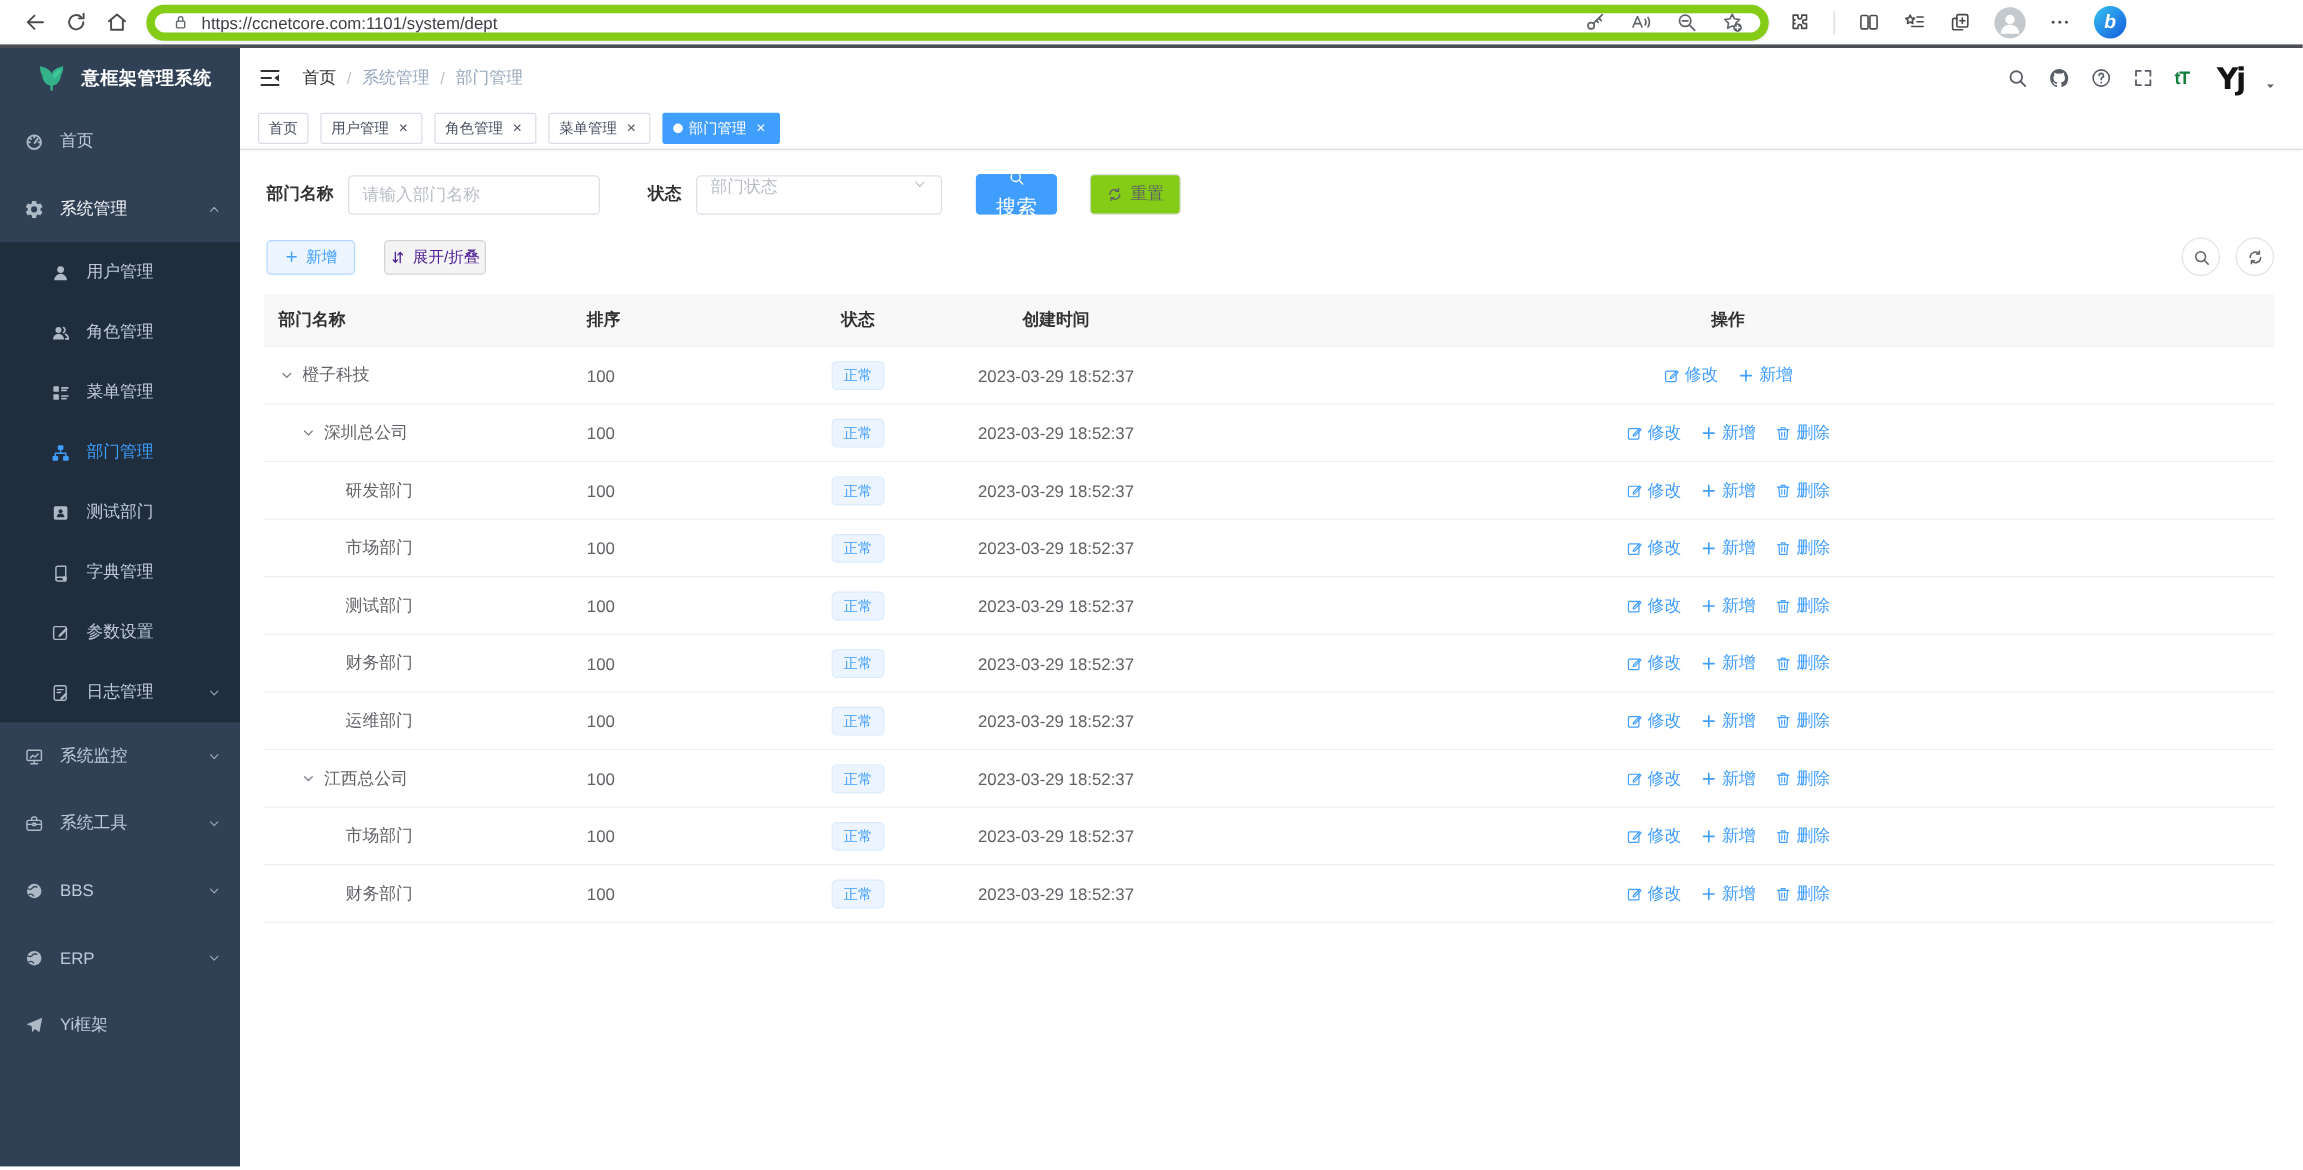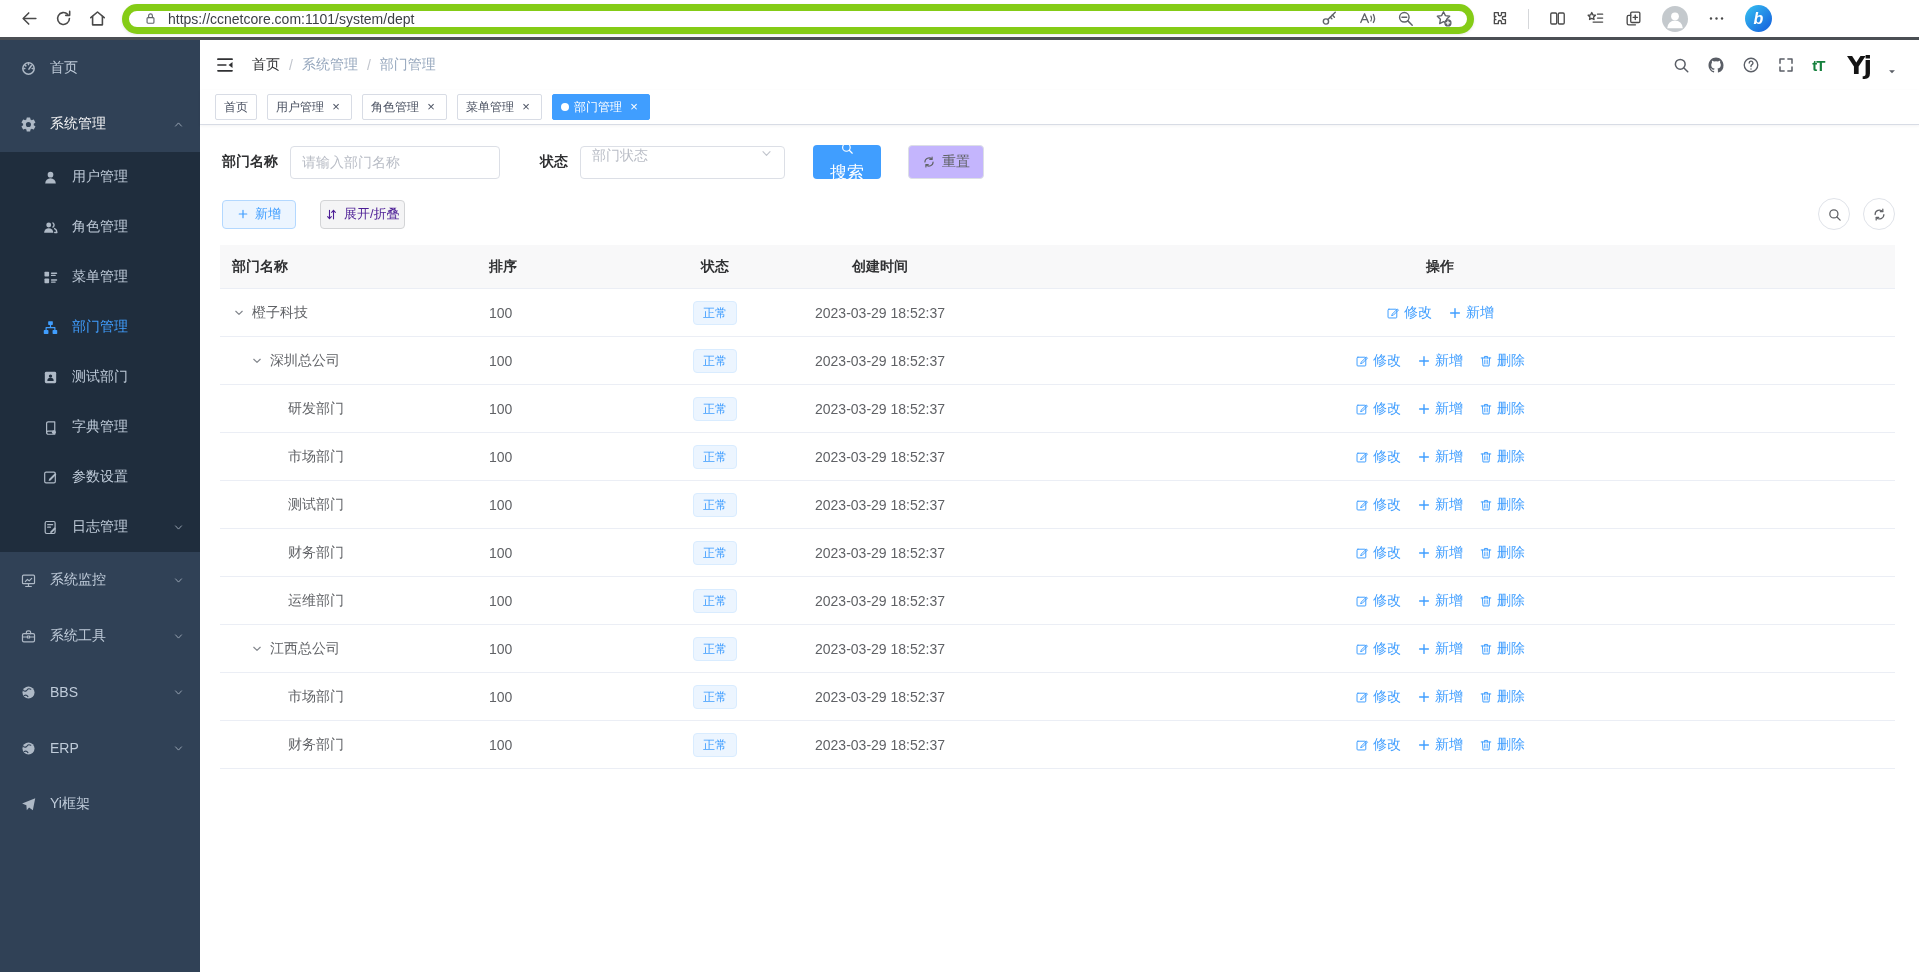--- a/index.html
+++ b/index.html
@@ -84,21 +84,21 @@
   .f-input::placeholder { color:#b9bdc6; }
   .f-select { width:205px; height:33px; border:1px solid #dcdfe6; border-radius:4px;
     display:flex; align-items:flex-start; padding:0 11px; cursor:pointer; }
   .f-select .ph { flex:1; font-size:14px; color:#b9bdc6; }
   .f-select .sc { width:13px; height:13px; color:#c0c4cc; }
   .gap40 { width:40px; flex:none; }
   .btn { display:inline-flex; align-items:center; justify-content:center; gap:6px;
     border-radius:4px; cursor:pointer; white-space:nowrap; border:1px solid transparent; }
   .btn .ic { width:14px; height:14px; }
   .btn-search { height:34px; padding:0 16px; background:#409eff; color:#fff; font-size:17px; margin-left:28px;flex-direction:column; }
-  .btn-reset { height:34px; padding:0 13px; background:#c4b5fd; color:#606266; font-size:14px;
+  .btn-reset { height:34px; padding:0 13px; background:#84cc16; color:#606266; font-size:14px;
     border-color:#dcdfe6; margin-left:27px; }
 
   
   .toolbar { flex:none; display:flex; align-items:center; padding:19px 24px 0 22px; }
   .btn-add { height:29px; padding:0 14px; background:#ecf5ff; border-color:#b3d8ff;
     color:#409eff; font-size:13px; }
   .btn-add .ic { width:12px; height:12px; }
   .btn-expand { height:29px; padding:0 4px; background:#f4f4f5; border-color:#d3d4d6;
     color:#4c1d95; font-size:13px; margin-left:24px; }
   .btn-expand .ic { width:13px; height:13px; }
@@ -238,20 +238,32 @@
           <circle cx="19" cy="12" r="1.5" fill="currentColor" stroke="none"></circle>
         </svg>
       </span>
     <span class="bing">b</span>
   </div>
 </div>
 
 <div class="app">
 
   <div class="sidebar">
+    <div class="logo-row">
+      <span class="ic logo-leaf">
+          <svg viewBox="0 0 24 24" fill="none" stroke="#34b28a" stroke-width="1.8" stroke-linecap="round">
+            <path d="M12 21V10"></path>
+            <path d="M12 13C12 8 9 5 4 4c0 5 3 9 8 9z" fill="#34b28a"></path>
+            <path d="M12 13c0-5 3-8 8-9 0 5-3 9-8 9z" fill="#42c99a"></path>
+            <path d="M12 17c-1-3-3-4.5-6-5 1 3 3 5 6 5z" fill="#2ea47e"></path>
+            <path d="M12 17c1-3 3-4.5 6-5-1 3-3 5-6 5z" fill="#2ea47e"></path>
+          </svg>
+        </span>
+      <span class="logo-title">意框架管理系统</span>
+    </div>
     <div class="menu" id="sidebar-menu">
         <div class="menu-item">
           <span class="ic mi-icon">
             <svg viewBox="0 0 24 24" fill="none" stroke="currentColor" stroke-width="2.2" stroke-linecap="round" stroke-linejoin="round">
               <circle cx="12" cy="12" r="8"></circle>
               <path d="M15.9 8.1l-3.3 4.8"></path>
               <path d="M12 5.5v1M5.8 12h1M17.2 12h1M7.6 7.6l.7.7"></path>
             </svg>
           </span>
           <span>首页</span>

